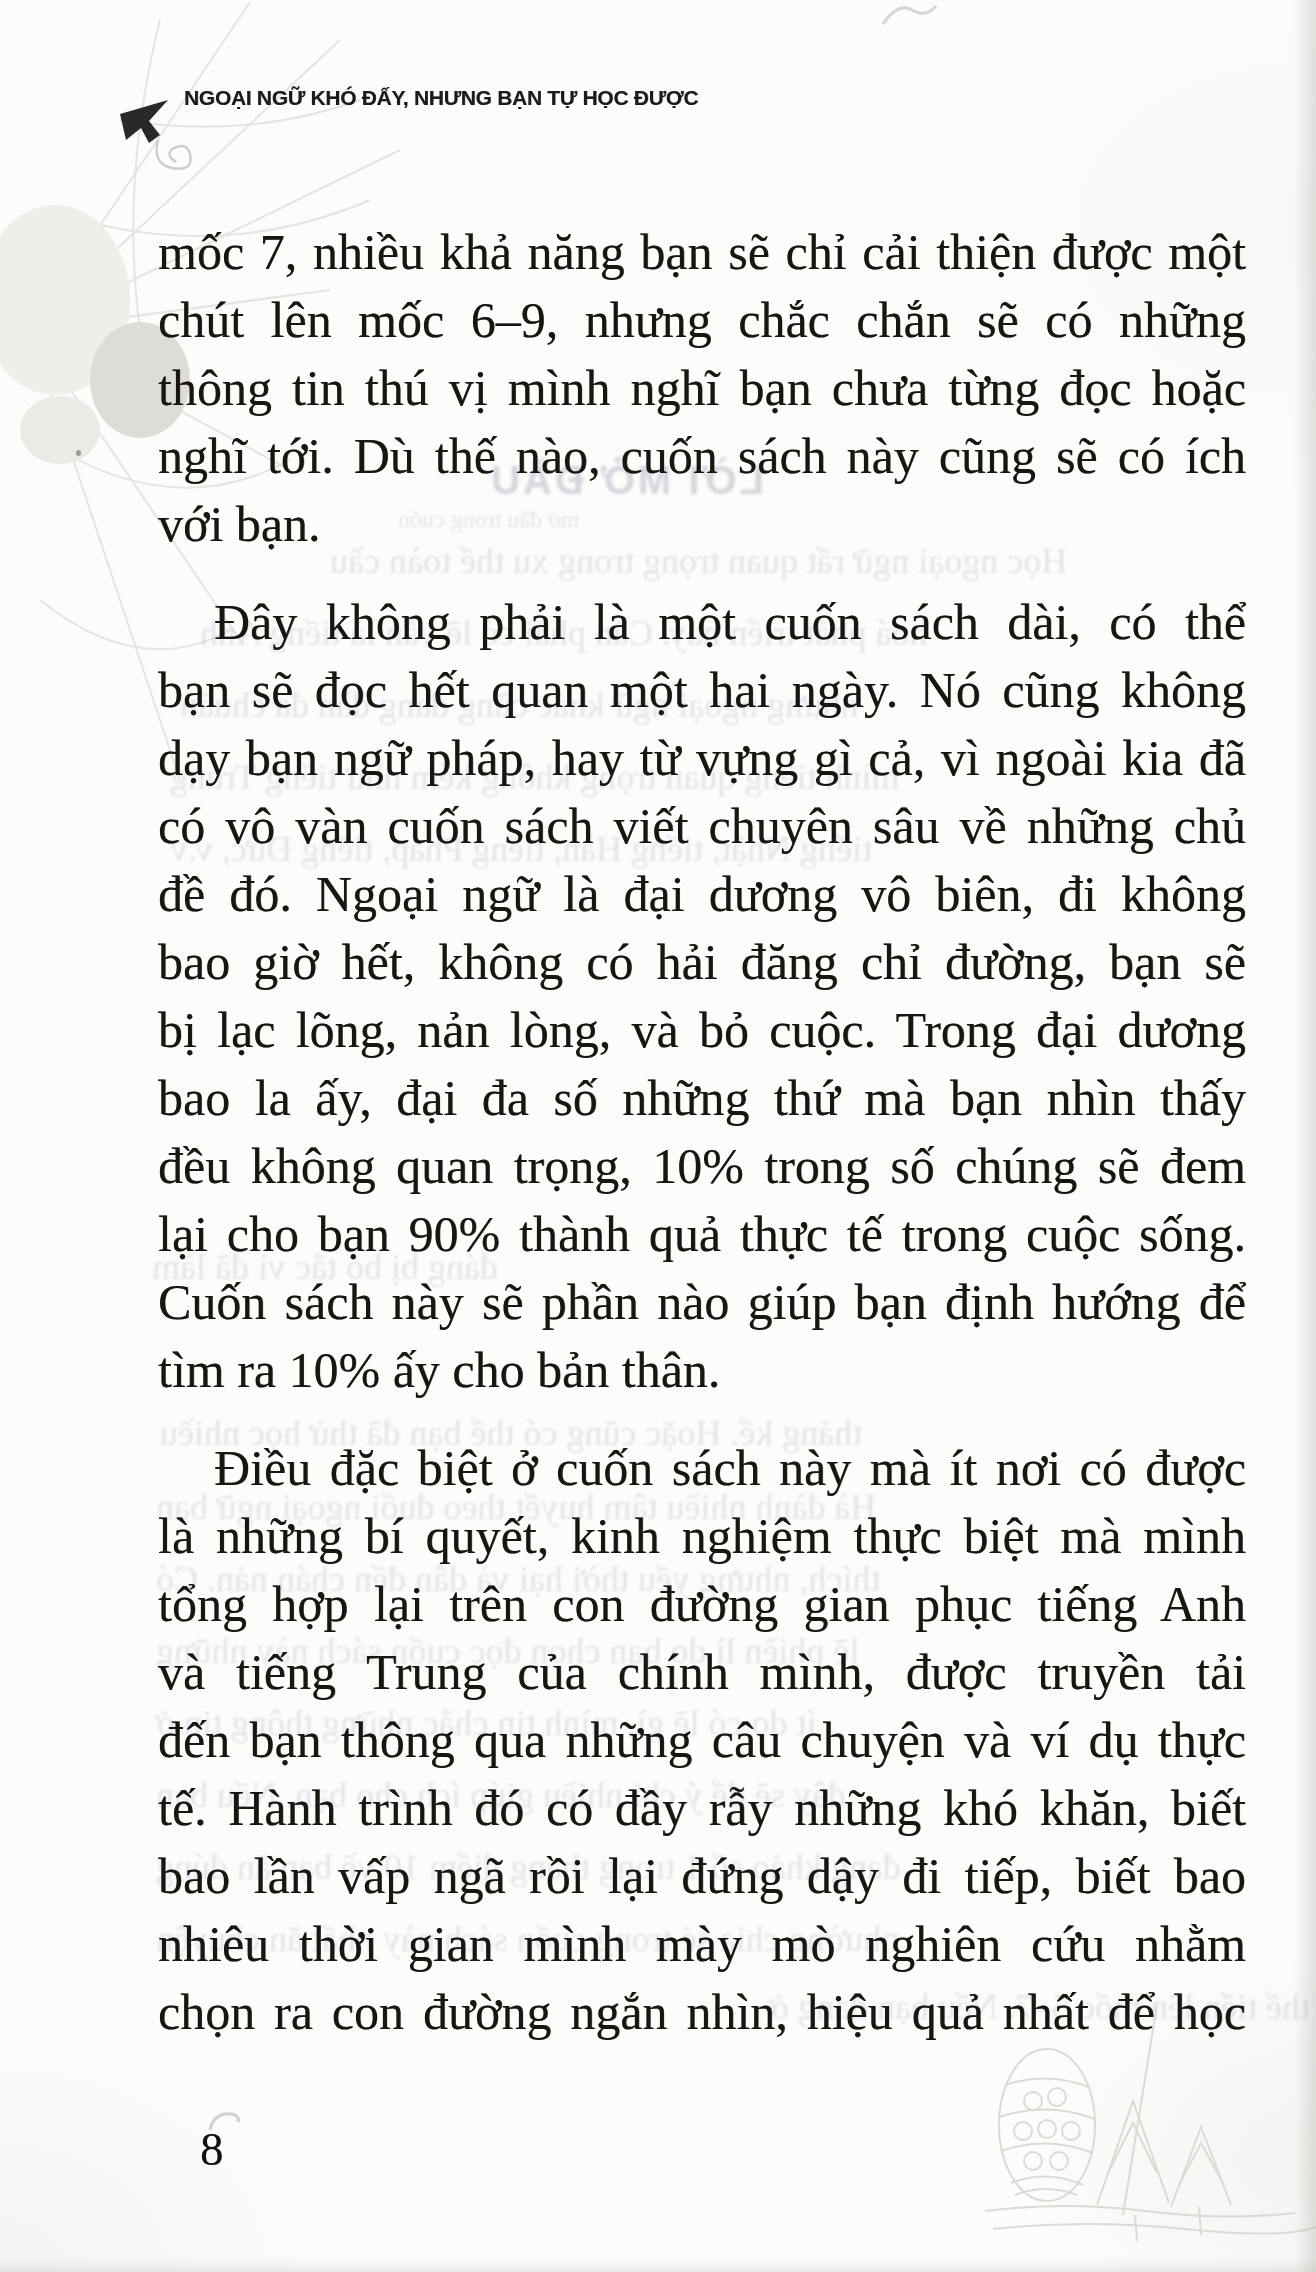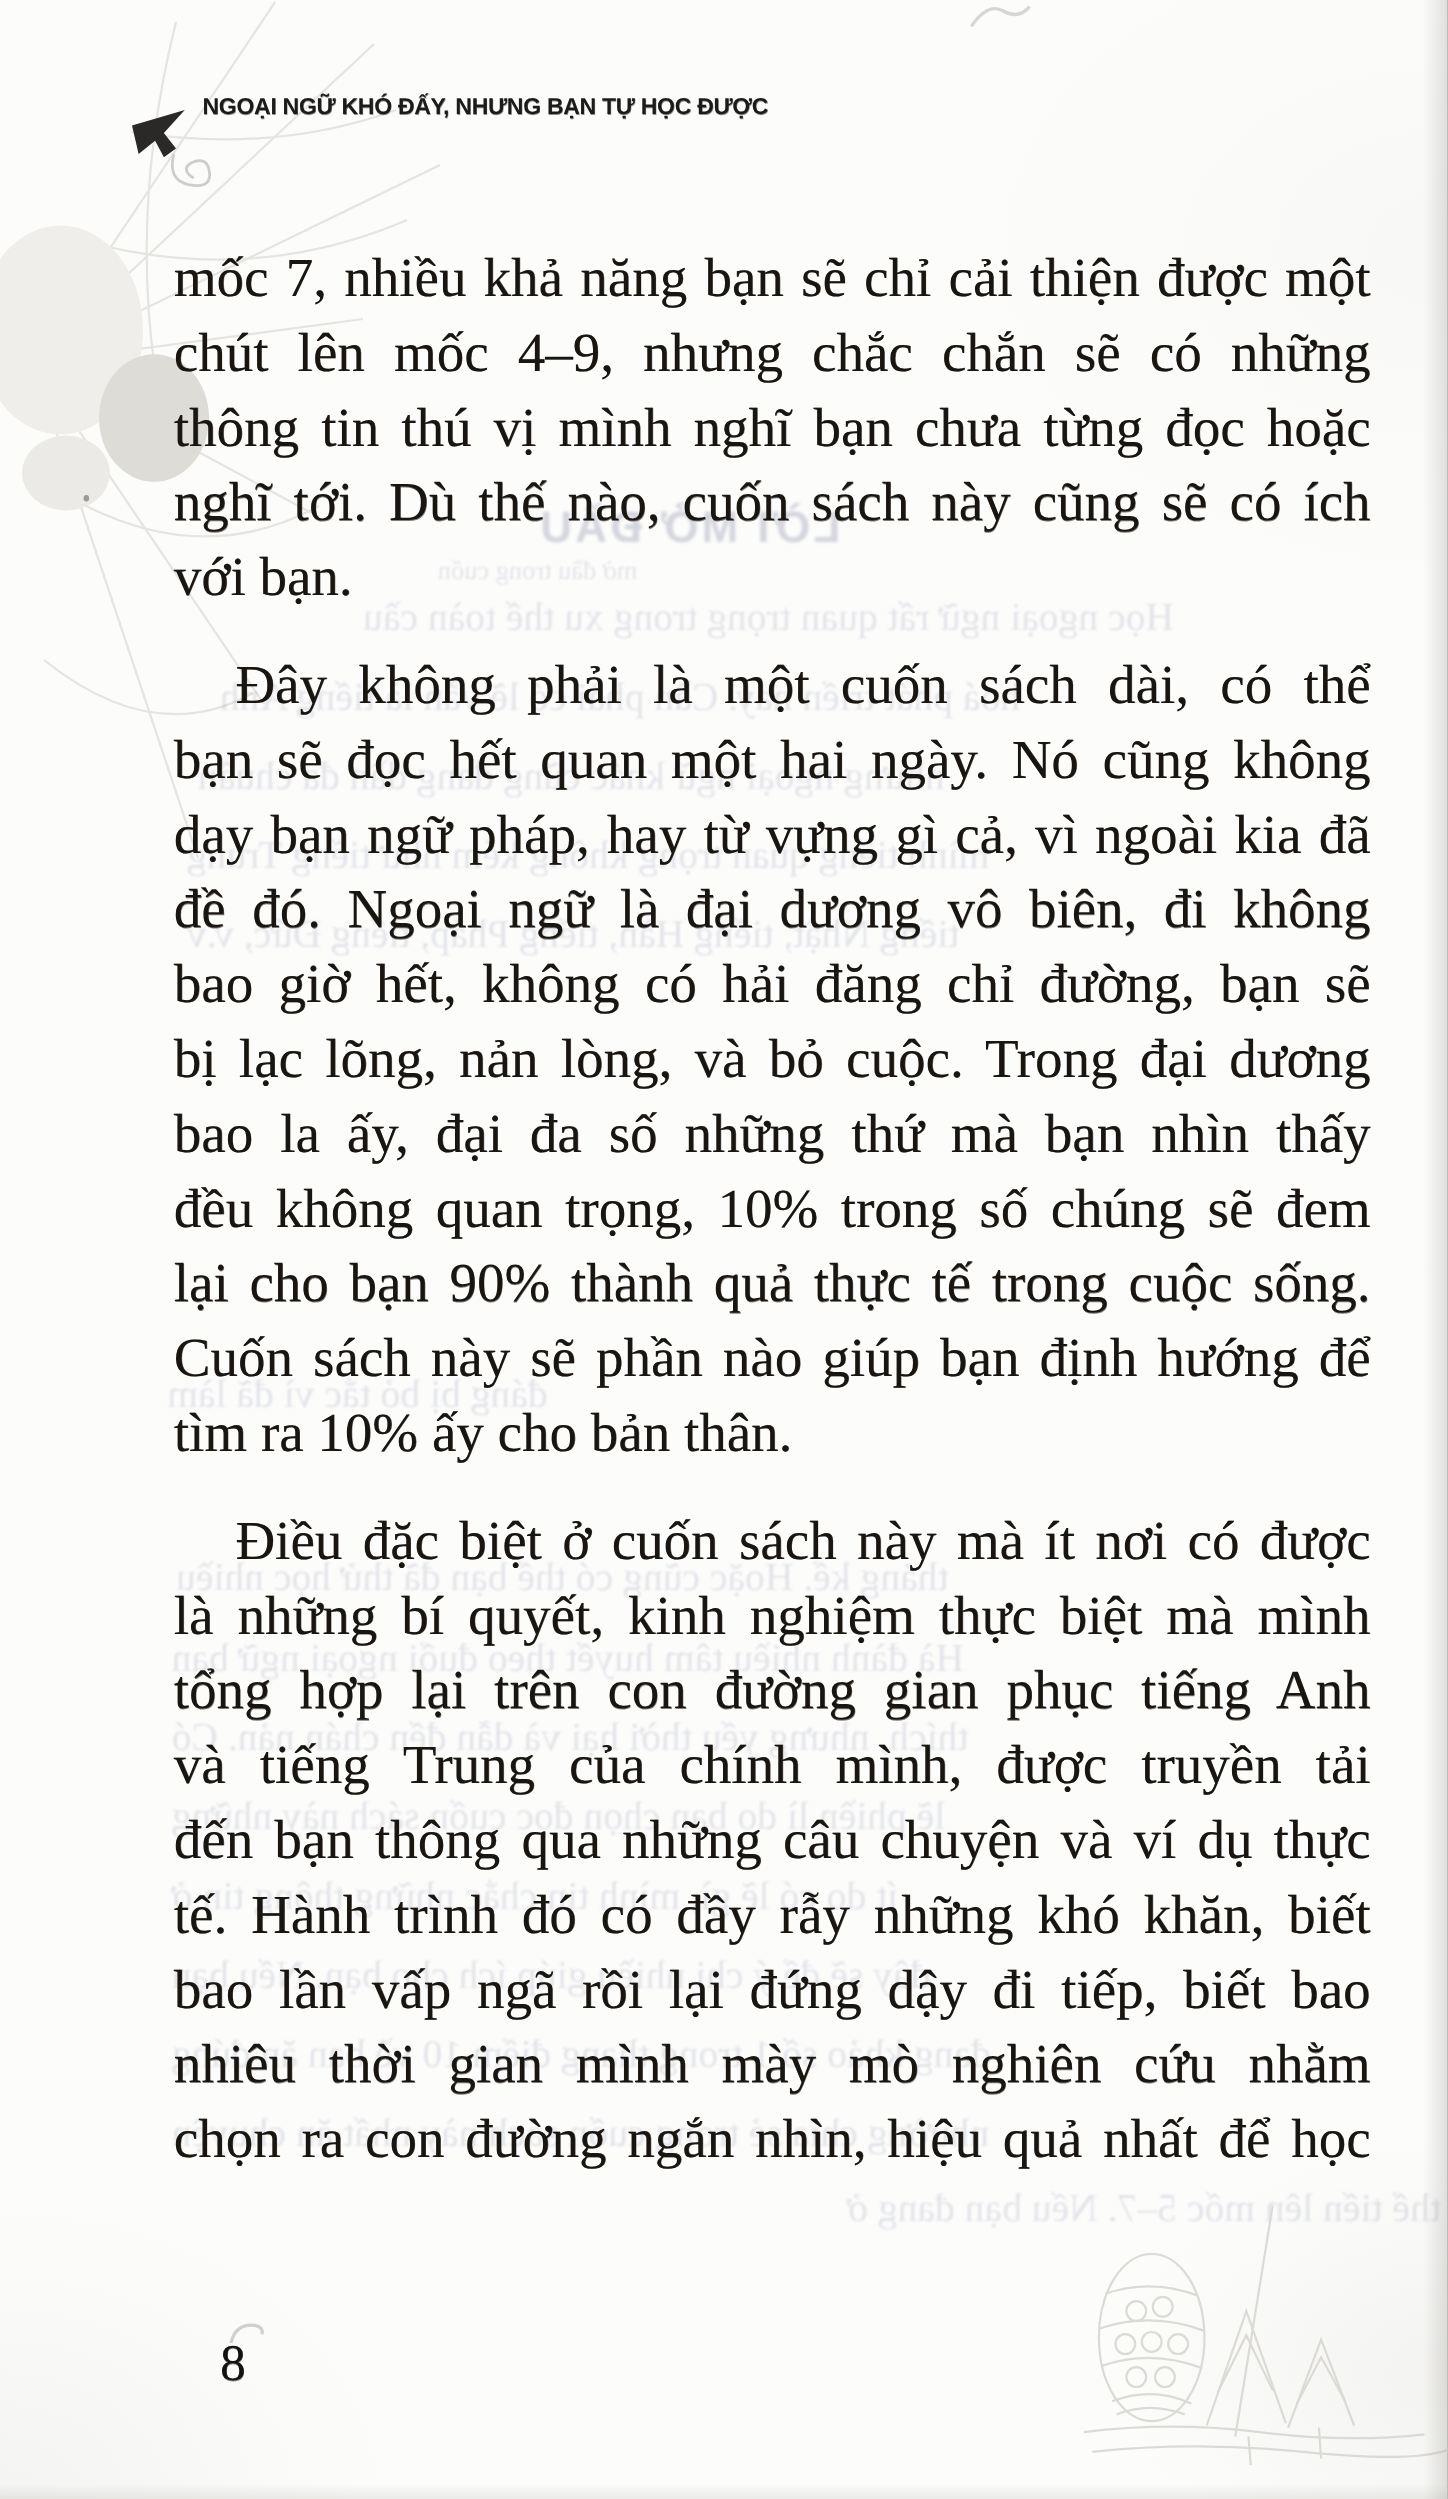--- a/index.html
+++ b/index.html
@@ -124,29 +124,30 @@
       <div class="ghost" style="left: 156px; top: 1702px; font-size: 36px;">ít do có lẽ gì, mình tin chắc những thông tin ở</div>
       <div class="ghost" style="left: 156px; top: 1774px; font-size: 36px;">đây sẽ để ý chi nhiều giúp ích cho bạn. Nếu bạn</div>
       <div class="ghost" style="left: 156px; top: 1846px; font-size: 36px;">đang khảo số 1 trong thang điểm 10 về bạn ăn đúng</div>
       <div class="ghost" style="left: 156px; top: 1918px; font-size: 36px;">nhường chia sẻ trong cuốn sách này nhất ăn chuyện</div>
       <div class="ghost" style="left: 770px; top: 1986px; font-size: 36px;">có thể tiến lên mốc 5–7. Nếu bạn đang ở</div>
     </div>
 
   <main class="body-text">
       <div class="para">
         <div class="line">mốc 7, nhiều khả năng bạn sẽ chỉ cải thiện được một</div>
-        <div class="line">chút lên mốc 4–9, nhưng chắc chắn sẽ có những</div>
+        <div class="line">chút lên mốc 6–9, nhưng chắc chắn sẽ có những</div>
         <div class="line">thông tin thú vị mình nghĩ bạn chưa từng đọc hoặc</div>
         <div class="line">nghĩ tới. Dù thế nào, cuốn sách này cũng sẽ có ích</div>
         <div class="line flush-last">với bạn.</div>
       </div>
       <div class="para indented">
         <div class="line">Đây không phải là một cuốn sách dài, có thể</div>
         <div class="line">bạn sẽ đọc hết quan một hai ngày. Nó cũng không</div>
         <div class="line">dạy bạn ngữ pháp, hay từ vựng gì cả, vì ngoài kia đã</div>
+        <div class="line">có vô vàn cuốn sách viết chuyên sâu về những chủ</div>
         <div class="line">đề đó. Ngoại ngữ là đại dương vô biên, đi không</div>
         <div class="line">bao giờ hết, không có hải đăng chỉ đường, bạn sẽ</div>
         <div class="line">bị lạc lõng, nản lòng, và bỏ cuộc. Trong đại dương</div>
         <div class="line">bao la ấy, đại đa số những thứ mà bạn nhìn thấy</div>
         <div class="line">đều không quan trọng, 10% trong số chúng sẽ đem</div>
         <div class="line">lại cho bạn 90% thành quả thực tế trong cuộc sống.</div>
         <div class="line">Cuốn sách này sẽ phần nào giúp bạn định hướng để</div>
         <div class="line flush-last">tìm ra 10% ấy cho bản thân.</div>
       </div>
       <div class="para indented">

